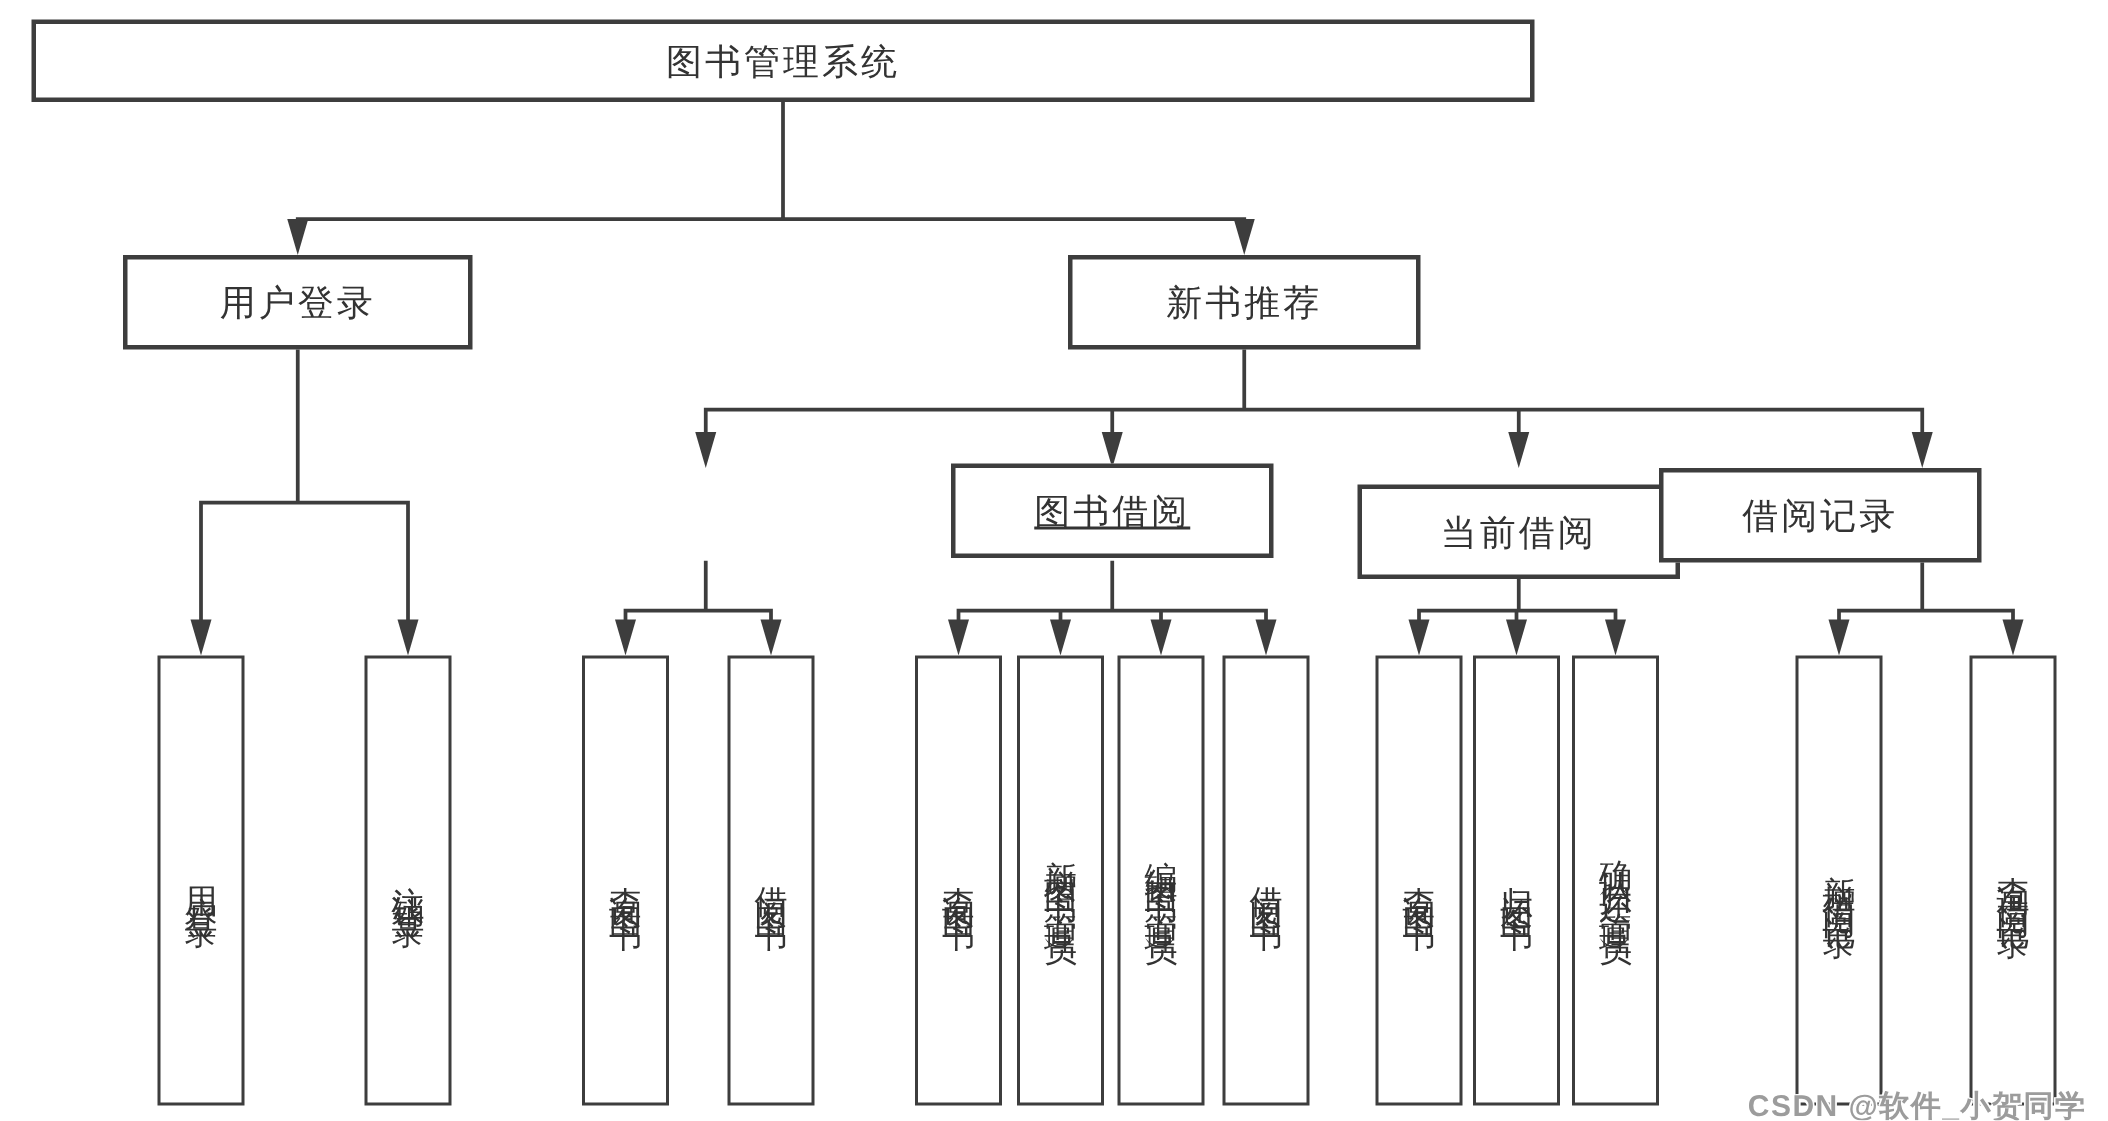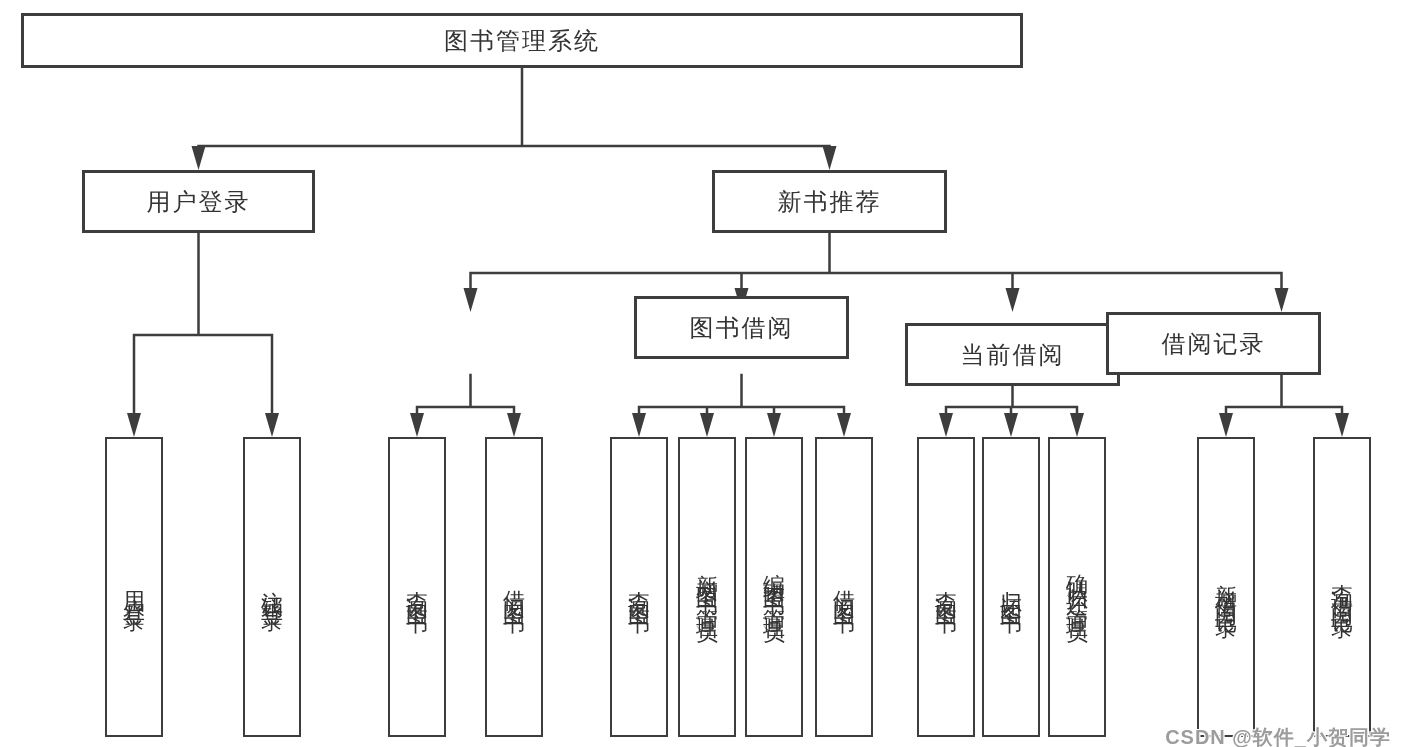--- a/index.html
+++ b/index.html
@@ -103,21 +103,21 @@
       <polygon points="1219,413 1233,413 1226,437"></polygon>
       <polygon points="1335,413 1349,413 1342,437"></polygon>
     </g>
   </svg>
 
   <div class="node node-root" style="left:21px; top:13px; width:1002px; height:55px;">图书管理系统</div>
 
   <div class="node node-branch" style="left:82px; top:170px; width:233px; height:63px;">用户登录</div>
   <div class="node node-branch" style="left:712px; top:170px; width:235px; height:63px;">新书推荐</div>
 
-  <div class="node node-branch" style="left:634px; top:296px; width:215px; height:63px;">图书借阅</div>
+  <div class="node node-branch" style="left:634px; top:309px; width:215px; height:63px;text-decoration:underline;">图书借阅</div>
   <div class="node node-branch" style="left:905px; top:323px; width:215px; height:63px;">当前借阅</div>
   <div class="node node-branch" style="left:1106px; top:312px; width:215px; height:63px;">借阅记录</div>
 
   <div class="node node-leaf" style="left:105px; top:437px; width:58px; height:300px;">
     <span class="vtext">用户登录</span>
   </div>
   <div class="node node-leaf" style="left:243px; top:437px; width:58px; height:300px;">
     <span class="vtext">注销登录</span>
   </div>
 

